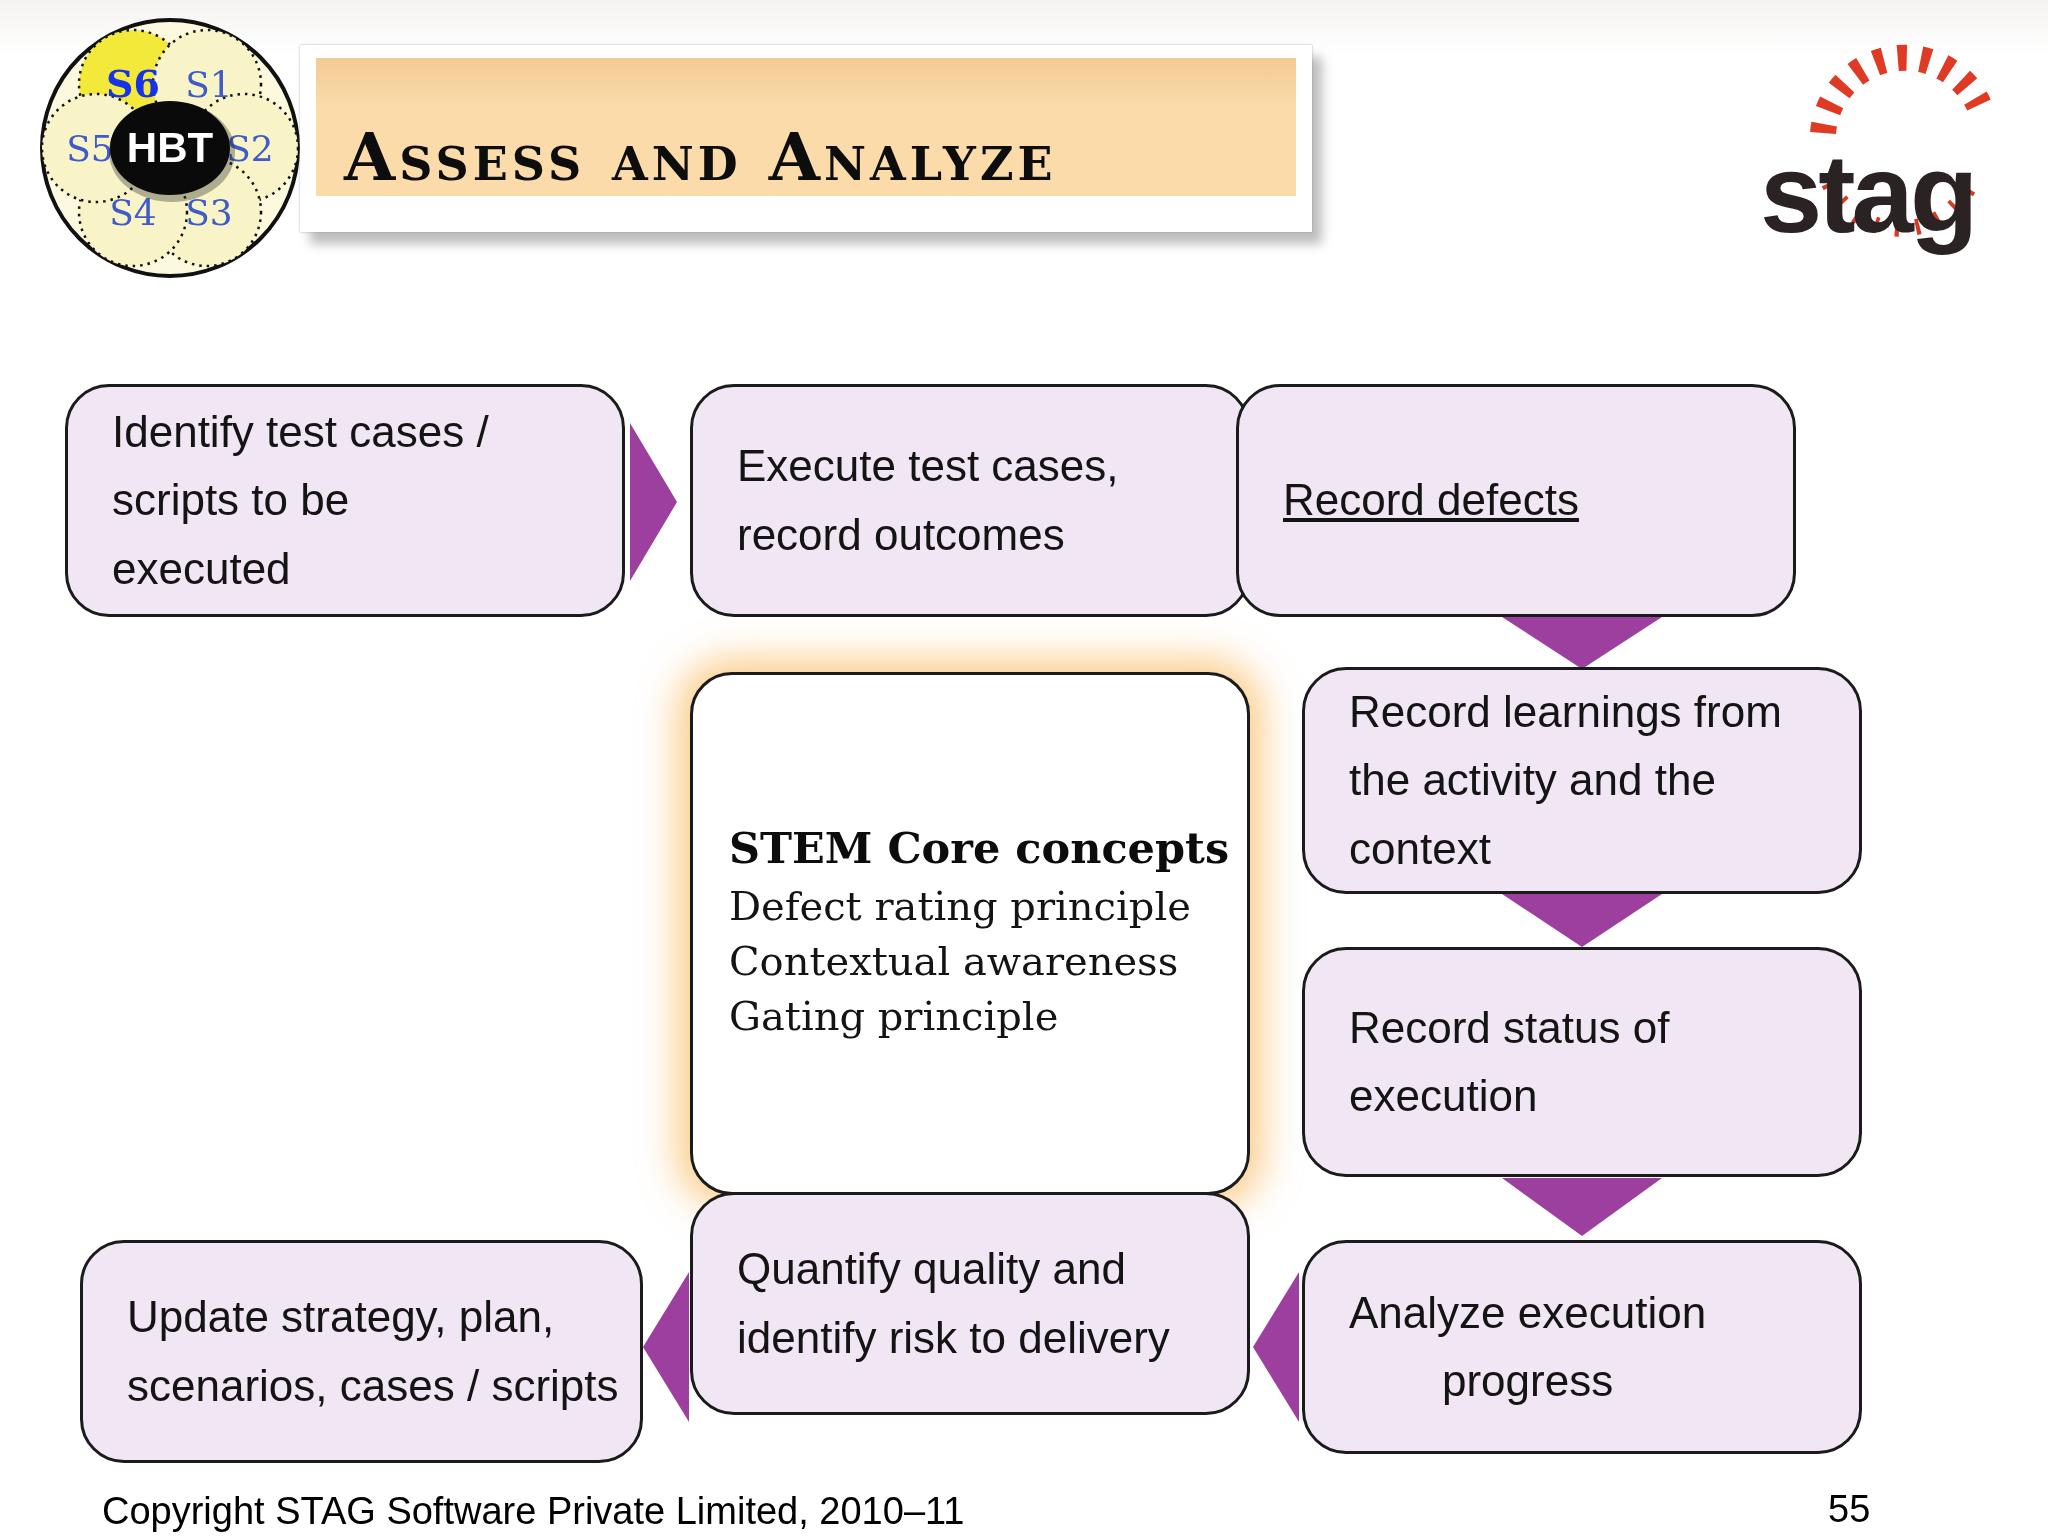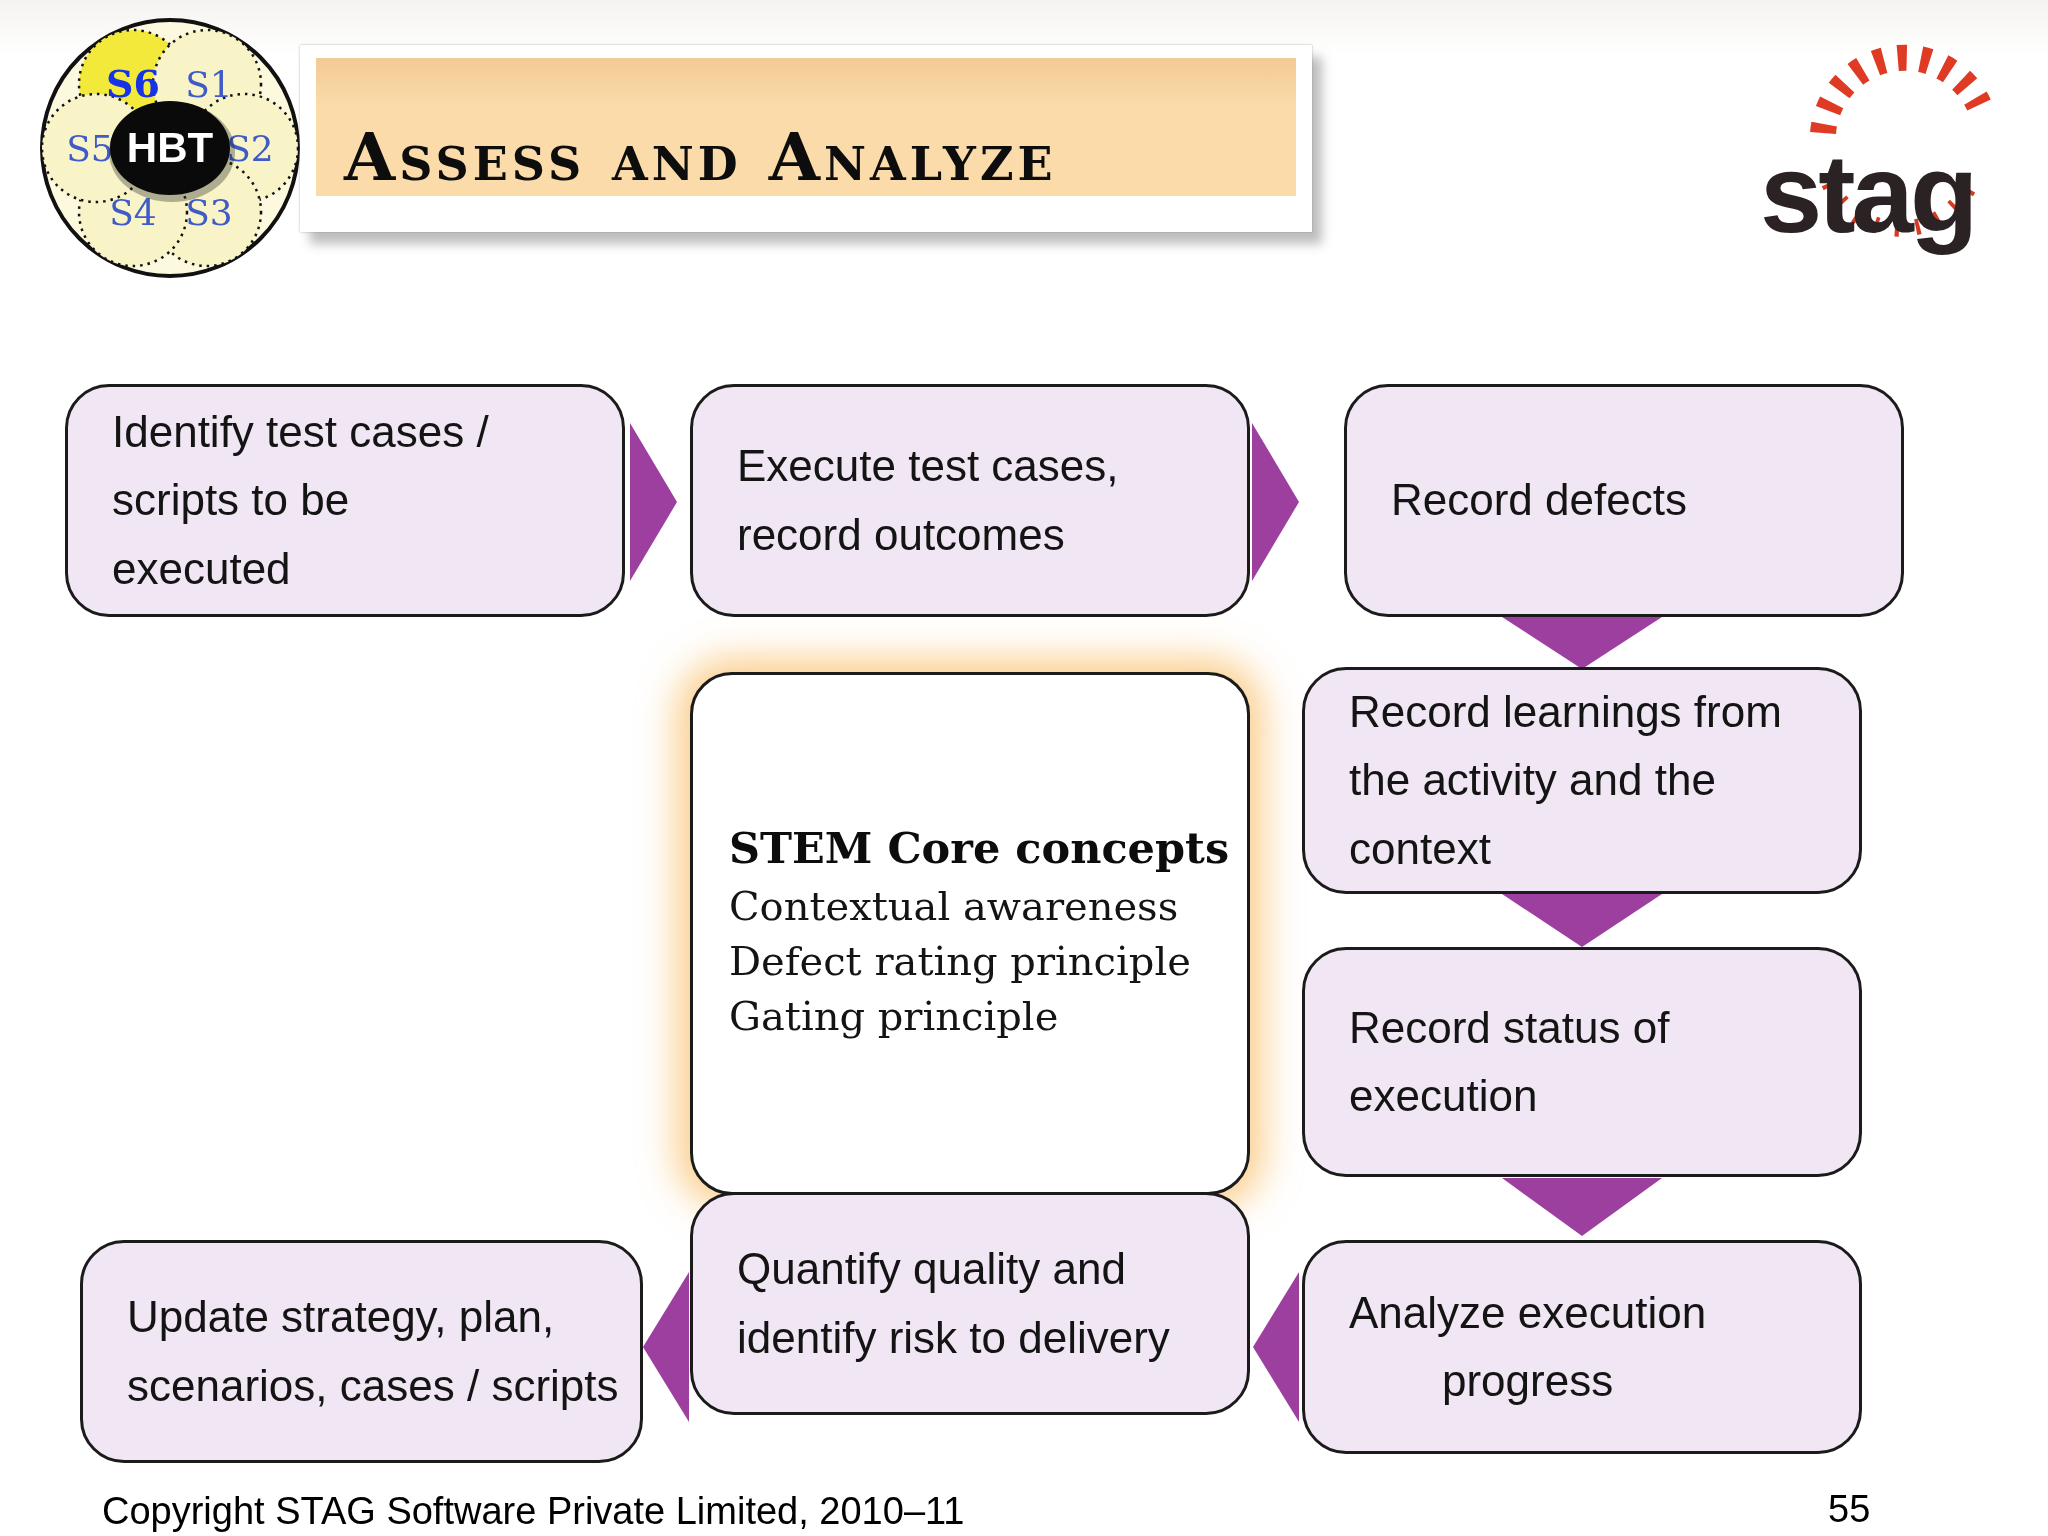--- a/index.html
+++ b/index.html
@@ -28,21 +28,21 @@
   .fbox{
     position:absolute;box-sizing:border-box;background:#f1e6f3;border:3px solid #1b1b1b;
     border-radius:44px;display:flex;align-items:center;
     padding-left:44px;padding-right:8px;
   }
   .fbox .txt{
     font-size:44px;line-height:1.55;white-space:pre;color:#141414;letter-spacing:0px;
   }
   #box-identify {left:65px;  top:384px; width:560px;height:233px;}
   #box-execute  {left:690px; top:384px; width:560px;height:233px;}
-  #box-defects  {left:1344px;top:384px; width:560px;height:233px;}
+  #box-defects  {left:1236px;top:384px; width:560px;height:233px;text-decoration:underline;}
   #box-learnings{left:1302px;top:667px; width:560px;height:227px;}
   #box-status   {left:1302px;top:947px; width:560px;height:230px;}
   #box-analyze  {left:1302px;top:1240px;width:560px;height:214px;text-align:center;}
   #box-quantify {left:690px; top:1192px;width:560px;height:223px;}
   #box-update   {left:80px;  top:1240px;width:563px;height:223px;}
   
   .stem-box{
     position:absolute;left:690px;top:672px;width:560px;height:523px;box-sizing:border-box;
     background:#ffffff;border:3px solid #1b1b1b;border-radius:42px;
     box-shadow:0 0 36px 14px rgba(247,168,51,.55);
@@ -123,22 +123,22 @@
     <div class="txt">Execute test cases,
 record outcomes</div>
   </div>
   <div class="arrow right" id="ar-r2"></div>
   <div class="fbox" id="box-defects">
     <div class="txt">Record defects</div>
   </div>
 
   <div class="stem-box">
     <div class="stem-title">STEM Core concepts</div>
+    <div class="stem-item">Defect rating principle</div>
     <div class="stem-item">Contextual awareness</div>
-    <div class="stem-item">Defect rating principle</div>
     <div class="stem-item">Gating principle</div>
   </div>
 
   <div class="arrow down" id="ar-d1"></div>
   <div class="fbox" id="box-learnings">
     <div class="txt">Record learnings from
 the activity and the
 context</div>
   </div>
   <div class="arrow down" id="ar-d2"></div>

